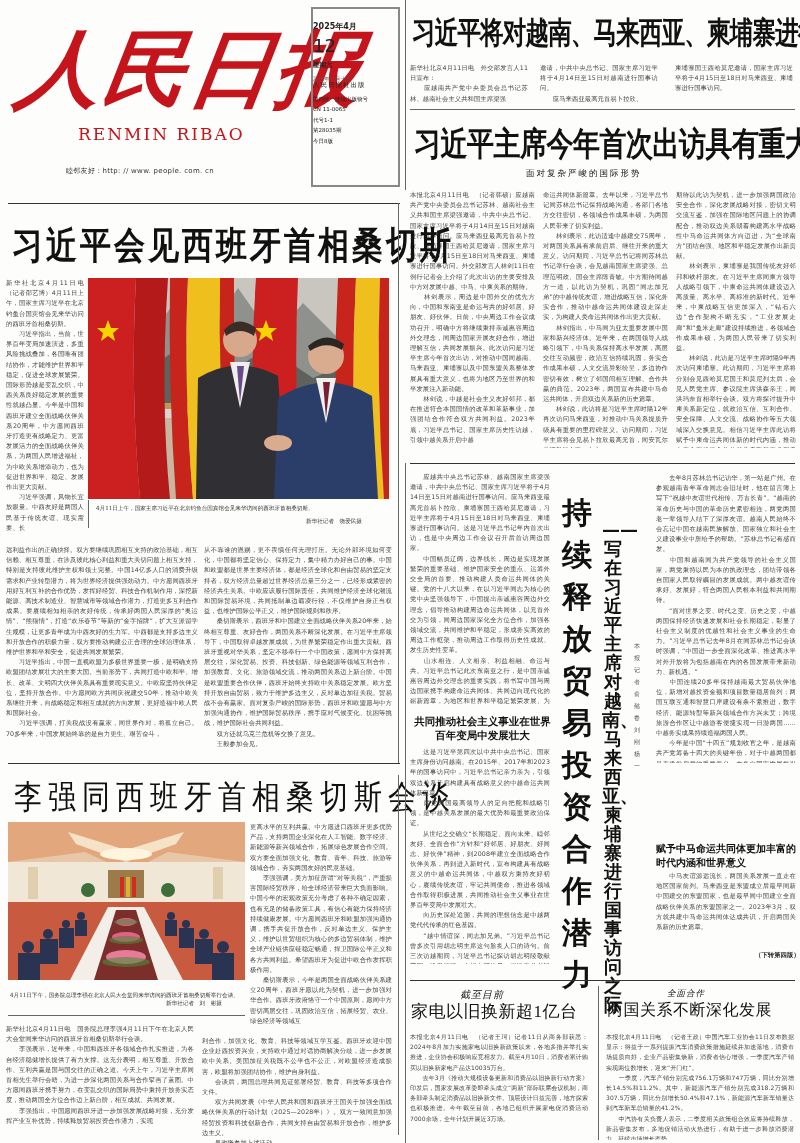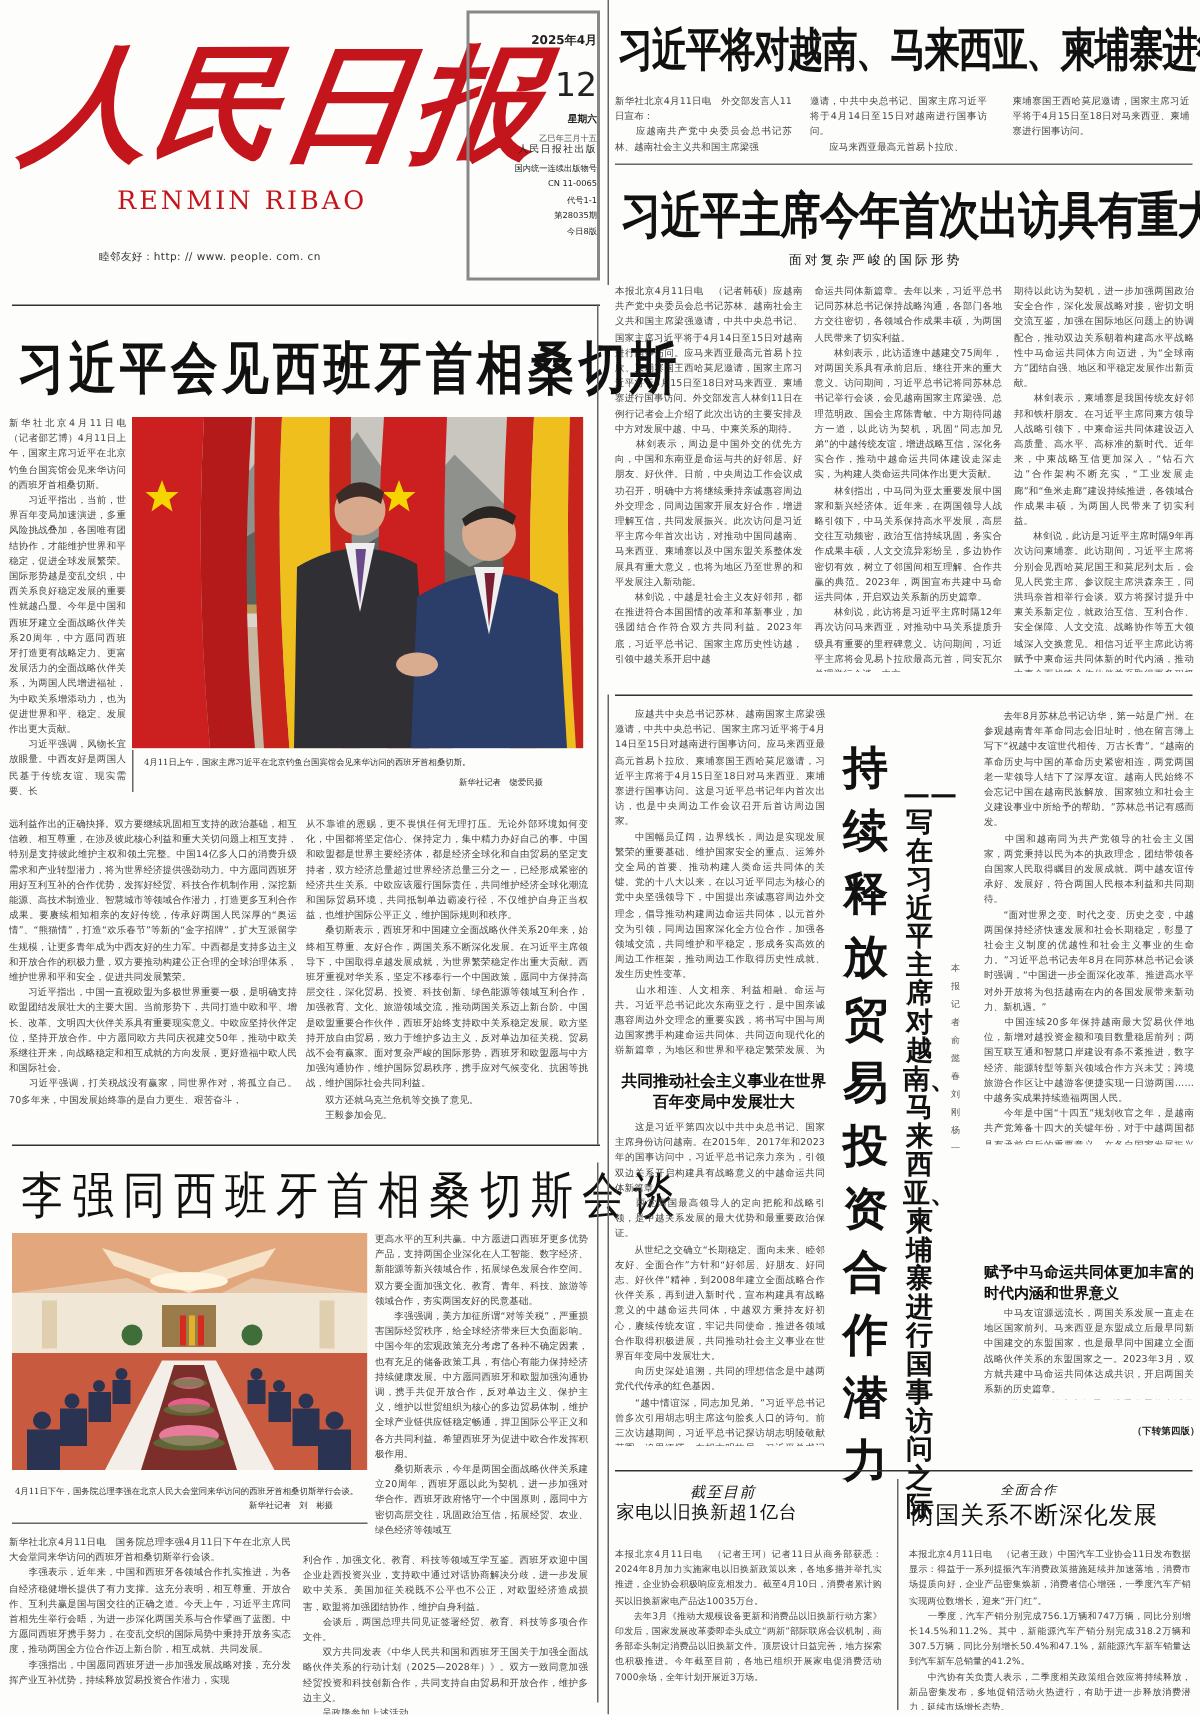--- a/index.html
+++ b/index.html
@@ -8,25 +8,25 @@
 
   .abs { position: absolute; }
   .body-text { font-family: "DejaVu Sans", sans-serif; font-size: 6.3px; line-height: 10.2px; color: #444; text-align: justify; letter-spacing: 0.1px; }
   .col { overflow: hidden; }
 
   
   .masthead-logo { left: 18px; top: 14px; width: 280px; height: 110px; color: #c4151c; font-family: "DejaVu Serif", serif; font-size: 84px; font-weight: bold; font-style: italic; letter-spacing: 2px; line-height: 110px; white-space: nowrap; transform: skewX(-8deg); }
   .masthead-pinyin { left: 78px; top: 124px; color: #c4151c; font-family: "DejaVu Serif", serif; font-size: 17px; letter-spacing: 2px; }
   .masthead-url { left: 66px; top: 166px; font-family: "DejaVu Sans", sans-serif; font-size: 7px; color: #333; letter-spacing: 0.3px; }
 
-  .datebox { left: 311px; top: 7px; width: 89px; height: 180px; border: 2px solid #888; text-align: right; font-family: "DejaVu Sans", sans-serif; color: #222; }
+  .datebox { left: 311px; top: 7px; width: 89px; height: 180px; border: 2px solid #888; text-align: left; font-family: "DejaVu Sans", sans-serif; color: #222; }
   .datebox div { line-height: 1; }
   .db-ym { margin-top: 14px; font-size: 8px; font-weight: bold; }
-  .db-day { margin-top: 16px; font-size: 22px; }
-  .db-week { margin-top: 7px; font-size: 6.5px; font-weight: bold; padding-left: 24px; }
+  .db-day { margin-top: 6px; font-size: 18px; }
+  .db-week { margin-top: 7px; font-size: 6.5px; font-weight: bold; }
   .db-lunar { margin-top: 8px; font-size: 5.5px; color: #555; }
   .db-pub { font-size: 6.5px; font-family: "DejaVu Serif", serif; letter-spacing: 1px; }
   .db-small { margin-top: 8px; font-size: 5.5px; }
   .db-small2 { margin-top: 5px; font-size: 5.5px; }
 
   
   .hl-bold { font-family: "DejaVu Sans", sans-serif; font-weight: bold; color: #111; white-space: nowrap; }
   .hl-serif { font-family: "DejaVu Serif", serif; color: #111; white-space: nowrap; }
 
   .rule { background: #333; }
@@ -221,21 +221,21 @@
 　　“面对世界之变、时代之变、历史之变，中越两国保持经济快速发展和社会长期稳定，彰显了社会主义制度的优越性和社会主义事业的生命力。”习近平总书记去年8月在同苏林总书记会谈时强调，“中国进一步全面深化改革、推进高水平对外开放将为包括越南在内的各国发展带来新动力、新机遇。”
 　　中国连续20多年保持越南最大贸易伙伴地位，新增对越投资金额和项目数量稳居前列；两国互联互通和智慧口岸建设有条不紊推进，数字经济、能源转型等新兴领域合作方兴未艾；跨境旅游合作区让中越游客便捷实现一日游两国……中越务实成果持续造福两国人民。
 　　今年是中国“十四五”规划收官之年，是越南共产党筹备十四大的关键年份，对于中越两国都具有承前启后的重要意义。在各自国家发展振兴的关键时期，中越须准确把握共同体建设的方向，锚定政治互信更高、安全合作更实、务实合作更深、民意基础更牢、多边协调配合更紧、分歧管控解决更好的“六个更”总体目标，从睦邻友好的历史长河中汲取力量，在命运与共的发展大局中开拓未来，将为促进地区乃至世界和平稳定发展注入更多正能量。</div>
 <div class="abs hl-bold" style="left:656px; top:842px; width:140px; font-size:10px; line-height:14px; white-space:normal;">赋予中马命运共同体更加丰富的时代内涵和世界意义</div>
 <div class="abs body-text col" style="left:656px; top:871px; width:140px; height:62px; white-space:pre-line;">　　中马友谊源远流长，两国关系发展一直走在地区国家前列。马来西亚是东盟成立后最早同新中国建交的东盟国家，也是最早同中国建立全面战略伙伴关系的东盟国家之一。2023年3月，双方就共建中马命运共同体达成共识，开启两国关系新的历史篇章。
 　　“世代友好的亲密邻居、携手发展的真诚伙伴、情同手足的知心朋友、共促和平的重要力量”。2024年9月，习近平主席同马来西亚最高元首易卜拉欣会谈时的话，道出中马关系的深刻内涵和对双边关系的美好期许。</div>
 <div class="abs body-text" style="left:755px; top:950px; font-weight:bold; color:#222;">（下转第四版）</div>
 <div class="abs rule" style="left:410px; top:980px; width:385px; height:1px;"></div>
 
 <div class="abs hl-serif" style="left:460px; top:988px; font-size:10px; font-style:italic; letter-spacing:1px;">截至目前</div>
-<div class="abs hl-serif" style="left:411px; top:1000px; font-size:12px; letter-spacing:0.5px;">家电以旧换新超1亿台</div>
+<div class="abs hl-serif" style="left:411px; top:1000px; font-size:17px; letter-spacing:0.5px;font-family:Liberation Serif, serif;">家电以旧换新超1亿台</div>
 <div class="abs body-text col" style="left:410px; top:1032px; width:178px; height:108px; white-space:pre-line; font-size:6px;">本报北京4月11日电　（记者王珂）记者11日从商务部获悉：2024年8月加力实施家电以旧换新政策以来，各地多措并举扎实推进，企业协会积极响应竞相发力。截至4月10日，消费者累计购买以旧换新家电产品达10035万台。
 　　去年3月《推动大规模设备更新和消费品以旧换新行动方案》印发后，国家发展改革委即牵头成立“两新”部际联席会议机制，商务部牵头制定消费品以旧换新文件。顶层设计日益完善，地方探索也积极推进。今年截至目前，各地已组织开展家电促消费活动7000余场，全年计划开展近3万场。</div>
 
 <div class="abs rule-thin" style="left:598px; top:986px; width:1px; height:154px;"></div>
 
 <div class="abs hl-serif" style="left:667px; top:988px; font-size:8.5px; font-style:italic; letter-spacing:1px;">全面合作</div>
 <div class="abs hl-serif" style="left:607px; top:1000px; font-size:16px; letter-spacing:0.5px;">两国关系不断深化发展</div>
 <div class="abs body-text col" style="left:606px; top:1032px; width:188px; height:108px; white-space:pre-line; font-size:6px;">本报北京4月11日电　（记者王政）中国汽车工业协会11日发布数据显示：得益于一系列提振汽车消费政策措施延续并加速落地，消费市场提质向好，企业产品密集焕新，消费者信心增强，一季度汽车产销实现两位数增长，迎来“开门红”。
 　　一季度，汽车产销分别完成756.1万辆和747万辆，同比分别增长14.5%和11.2%。其中，新能源汽车产销分别完成318.2万辆和307.5万辆，同比分别增长50.4%和47.1%，新能源汽车新车销量达到汽车新车总销量的41.2%。
 　　中汽协有关负责人表示，二季度相关政策组合效应将持续释放，新品密集发布，多地促销活动火热进行，有助于进一步释放消费潜力，延续市场增长态势。</div>

